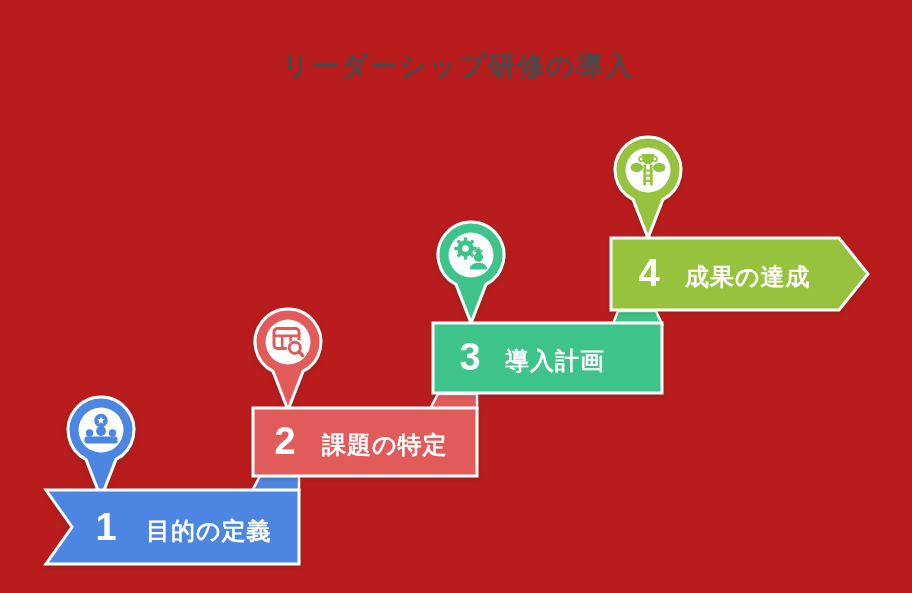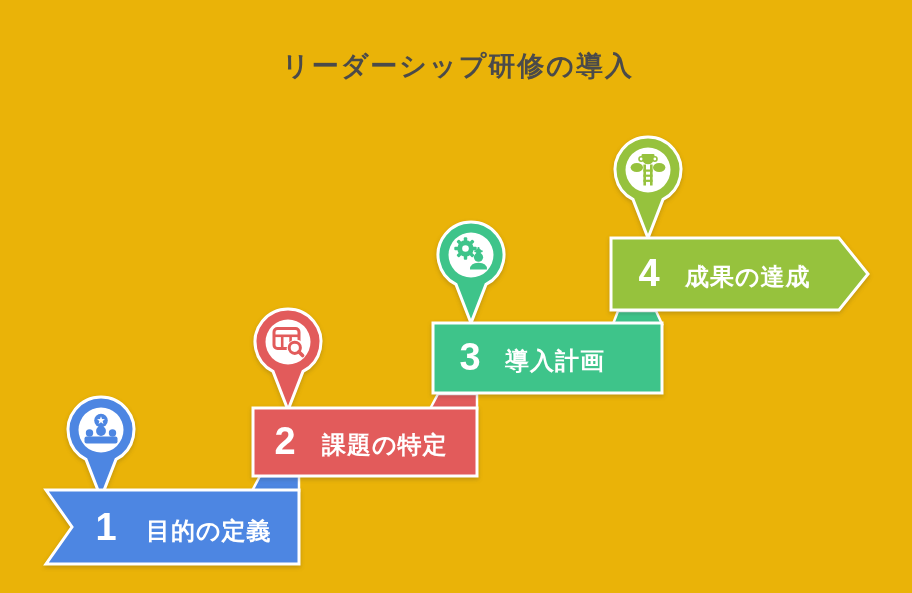--- a/index.html
+++ b/index.html
@@ -1,20 +1,20 @@
 <!DOCTYPE html>
 <html><head>
 <meta charset="utf-8">
 <style>
   html, body { margin: 0; padding: 0; background: #ffffff; }
   .canvas {
     position: relative;
     width: 912px;
     height: 593px;
-    background: #eab308;
+    background: #b91c1c;
     overflow: hidden;
     font-family: "Liberation Sans", "DejaVu Sans", sans-serif;
   }
   svg { display: block; }
   .title-text {
     font-size: 27px;
     font-weight: 700;
     letter-spacing: 2px;
   }
   .num-text {

